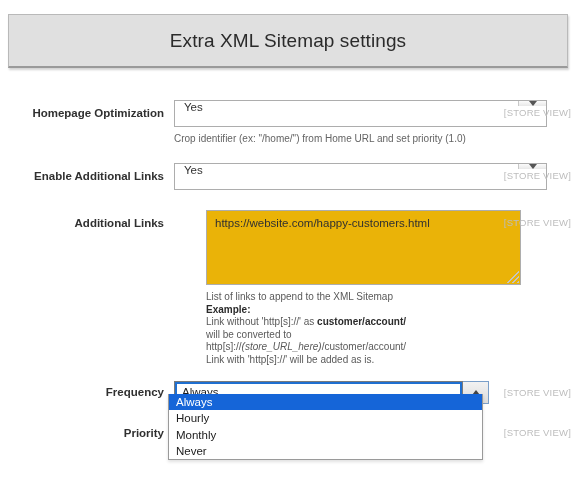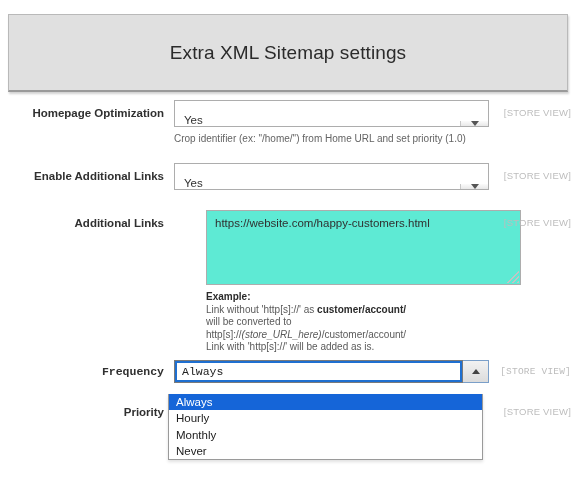--- a/index.html
+++ b/index.html
@@ -16,21 +16,21 @@
     color: #303030;
     -webkit-font-smoothing: antialiased;
   }
 
   
   .section-header {
     position: absolute;
     left: 8px;
     top: 14px;
     width: 560px;
-    height: 78px;
+    height: 54px;
     box-sizing: border-box;
     background: #e0e0e0;
     border: 1px solid #b9b9b9;
     border-bottom: 2px solid #9a9a9a;
     box-shadow: 1px 2px 2px rgba(0,0,0,0.18);
     display: flex;
     align-items: center;
     justify-content: center;
   }
   .section-header-title {
@@ -73,27 +73,27 @@
     right: 8px;
     font-size: 9.5px;
     color: #bdbdbd;
     letter-spacing: 0.2px;
     line-height: 26px;
     white-space: nowrap;
   }
 
   
   .select-wrap {
-    width: 315px;
+    width: 373px;
     height: 27px;
     box-sizing: border-box;
     border: 1px solid #adadad;
     background: #ffffff;
     display: flex;
-    align-items: flex-end;
+    align-items: flex-start;
   }
   .select-value {
     flex: 1 1 auto;
     display: flex;
     align-items: center;
     padding-left: 9px;
     font-size: 11.5px;
     color: #303030;
   }
   .select-arrow-btn {
@@ -123,21 +123,21 @@
     margin-top: 5px;
     line-height: 13px;
   }
 
   
   .textarea-box {
     width: 315px;
     height: 75px;
     box-sizing: border-box;
     border: 1px solid #adadad;
-    background: #5eead4;
+    background: #eab308;
     padding: 6px 8px;
     font-size: 11.5px;
     color: #303030;
     position: relative;
     overflow: hidden;
   }
   .resize-grip {
     position: absolute;
     right: 1px;
     bottom: 1px;
@@ -253,31 +253,32 @@
   </div>
 
   <div class="field-row" style="margin-top:20px;gap:32px;">
     <div class="field-label">Additional Links</div>
     <div class="field-control">
       <div class="textarea-box">
         <span>https://website.com/happy-customers.html</span>
         <span class="resize-grip"></span>
       </div>
       <div class="help-block">
+        <div>List of links to append to the XML Sitemap</div>
         <div><b>Example:</b></div>
         <div><span>Link without 'http[s]://' as </span><b>customer/account/</b></div>
         <div>will be converted to</div>
         <div><span>http[s]://</span><i>(store_URL_here)</i><span>/customer/account/</span></div>
         <div>Link with 'http[s]://' will be added as is.</div>
       </div>
       <div class="scope-note" style="top:0;">[STORE VIEW]</div>
     </div>
   </div>
 
-  <div class="field-row" style="margin-top:6px;font-family:Liberation Mono, monospace;">
+  <div class="field-row" style="margin-top:14px;">
     <div class="field-label" style="line-height:23px;">Frequency</div>
     <div class="field-control">
       <div class="combo-wrap">
         <div class="combo-input">Always</div>
         <div class="combo-btn">
           <span class="tri-up"></span>
         </div>
       </div>
       <div class="scope-note" style="top:0;line-height:23px;">[STORE VIEW]</div>
     </div>

